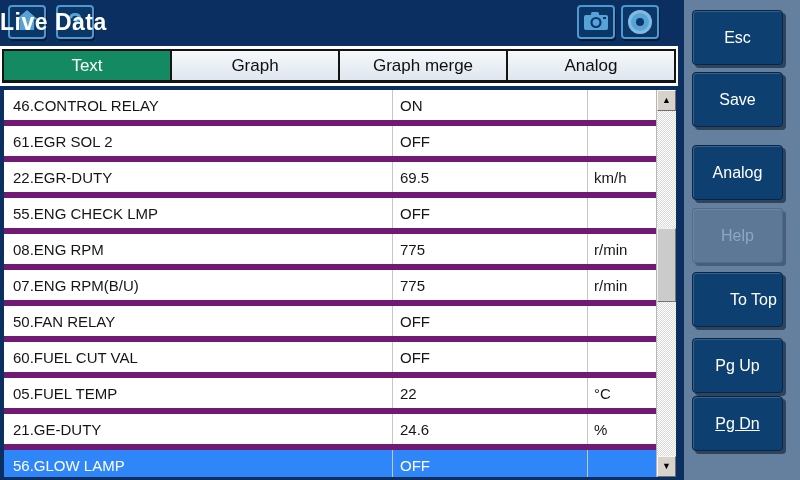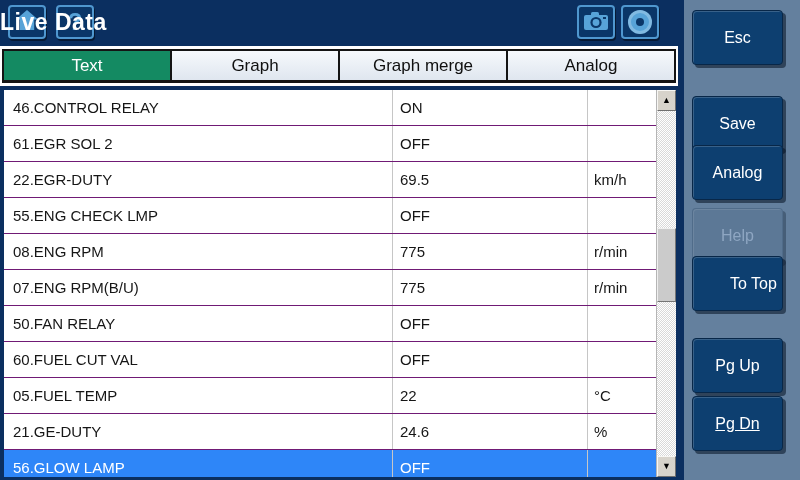--- a/index.html
+++ b/index.html
@@ -50,21 +50,21 @@
     flex:1;display:flex;align-items:center;justify-content:center;
     font-size:17px;color:#101010;cursor:pointer;
     background:linear-gradient(#f6f9fc,#dfe6ef);
     border-right:2px solid #141414;
   }
   .tab:last-child{border-right:none;}
   .tab.active{background:var(--active-tab-bg);color:#ffffff;}
   
   #live-table{position:absolute;left:4px;top:90px;width:672px;height:387px;background:#ffffff;overflow:hidden;}
   #rows{position:absolute;left:0;top:0;width:652px;}
-  .row{display:flex;height:36px;box-sizing:border-box;border-bottom:1px solid #701a75;align-items:stretch;cursor:pointer;background:#fff;}
+  .row{display:flex;height:36px;box-sizing:border-box;border-bottom:6px solid #701a75;align-items:stretch;cursor:pointer;background:#fff;}
   .row.selected{background:var(--selected-row-bg);}
   .cell{display:flex;align-items:center;box-sizing:border-box;font-size:15px;color:#161616;overflow:hidden;white-space:nowrap;}
   .row.selected .cell{color:#ffffff;}
   .c-name{width:389px;padding-left:9px;border-right:1px solid #c6c6c6;}
   .c-value{width:195px;padding-left:7px;border-right:1px solid #c6c6c6;}
   .c-unit{flex:1;padding-left:6px;}
   
   #scrollbar{
     position:absolute;right:0;top:0;width:20px;height:387px;
     background:repeating-conic-gradient(#ffffff 0% 25%, #d9d9d9 0% 50%) 0 0/2px 2px;
@@ -207,19 +207,19 @@
       <div class="sbtn" id="sb-down">
         <span>▼</span>
       </div>
     </div>
   </div>
 
 </div>
 
 <div id="sidebar">
     <div class="side-btn" style="top: 10px;">Esc</div>
-    <div class="side-btn" style="top: 96px;">Save</div>
+    <div class="side-btn" style="top: 72px;">Save</div>
     <div class="side-btn" style="top: 145px;">Analog</div>
     <div class="side-btn disabled" style="top: 208px;">Help</div>
-    <div class="side-btn" style="top: 256px; padding-left: 32px;">To Top</div>
+    <div class="side-btn" style="top: 272px; padding-left: 32px;">To Top</div>
     <div class="side-btn" style="top: 338px;">Pg Up</div>
     <div class="side-btn" style="top: 396px; text-decoration: underline;">Pg Dn</div>
   </div>
 
 </body></html>

